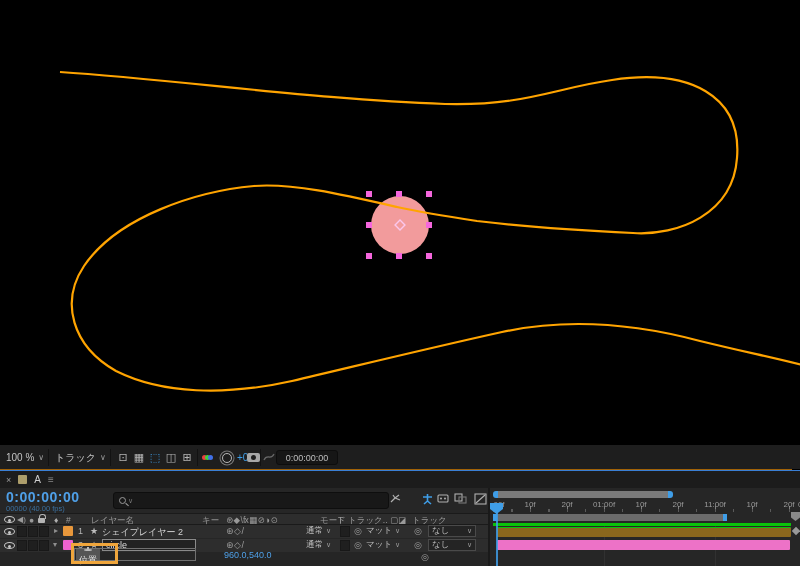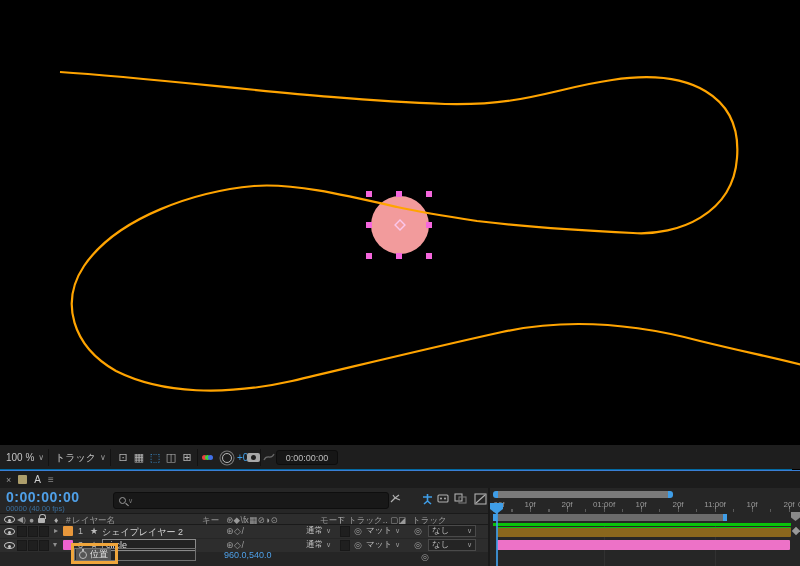--- a/index.html
+++ b/index.html
@@ -1,19 +1,19 @@
 <!DOCTYPE html>
 <html><head>
 <meta charset="utf-8">
 <style>
   * { margin:0; padding:0; box-sizing:border-box; }
   html,body { width:800px; height:566px; overflow:hidden; background:#000;
     font-family:"Liberation Sans","DejaVu Sans",sans-serif; }
   .abs { position:absolute; }
-  #stage { position:relative; width:792px; height:566px; background:#0369a1; }
+  #stage { position:relative; width:792px; height:566px; background:#a16207; }
 
   
   #viewport { left:0; top:0; width:800px; height:444px; background:#000; }
   
   #vtoolbar { left:0; top:444px; width:800px; height:25px; background:#1e1e1e;
     border-top:1px solid #000; color:#c3c3c3; font-size:10px; }
   .vt { position:absolute; top:0; height:25px; display:flex; align-items:center; }
   .chev { font-size:8px; color:#9a9a9a; margin-left:4px; }
   .vdiv { position:absolute; top:4px; width:1px; height:17px; background:#121212; }
   .tbico { position:absolute; top:5px; width:14px; height:14px; display:flex;
@@ -99,21 +99,21 @@
   #compmarker { position:absolute; left:301px; top:24px; width:9px; height:9px; background:#8a8a8a;
     clip-path:polygon(0 0,100% 0,100% 60%,50% 100%,0 60%); }
   #bardiamond { position:absolute; left:303px; top:40px; width:6px; height:6px; background:#9a9a9a;
     transform:rotate(45deg); }
 
   #annot { position:absolute; left:71px; top:72px; width:47px; height:21px;
     border:3px solid #f0a63c; }
   #propframe { position:absolute; left:74px; top:77px; width:122px; height:13px;
     border:1px solid #707070; }
   #propchip { position:absolute; left:76px; top:78px; height:11px; background:#555;
-    display:flex; align-items:center; gap:3px; padding:0 3px; color:#e6e6e6; font-size:9px; }
+    display:flex; align-items:center; gap:3px; padding:0 3px; color:#e6e6e6; font-size:9px;flex-direction:column; }
   #propval { position:absolute; left:224px; top:79px; font-size:9px; color:#4fa0e8; }
   #divider { left:488px; top:17px; width:2px; height:79px; background:#1a1a1a; }
 </style>
 </head>
 <body>
 
 <div id="stage">
 
   <div id="viewport" class="abs">
     <svg width="800" height="444" viewBox="0 0 800 444">
@@ -227,21 +227,21 @@
         </svg>
     </span>
 
     <div id="hdrrow" class="abs">
       <span class="h" style="left:4px"><span class="eye"></span></span>
       <span class="h" style="left:17px;font-size:8px">◀)</span>
       <span class="h" style="left:29px">●</span>
       <span class="h" style="left:38px"><span class="lock"></span></span>
       <span class="h" style="left:54px;color:#b0b0b0">♦</span>
       <span class="h" style="left:66px">#</span>
-      <span class="h" style="left:72px">レイヤー名</span>
+      <span class="h" style="left:91px">レイヤー名</span>
       <span class="h" style="left:202px">キー</span>
       <span class="h" style="left:226px;letter-spacing:-1px">⊛ ◆ \ fx ▦ ⊘ ◑ ⊙</span>
       <span class="h" style="left:320px">モード</span>
       <span class="h" style="left:338px">T</span>
       <span class="h" style="left:348px">トラック..</span>
       <span class="h" style="left:390px">▢◪</span>
       <span class="h" style="left:412px">トラック</span>
     </div>
 
     <div class="lrow abs" style="top:54px">

